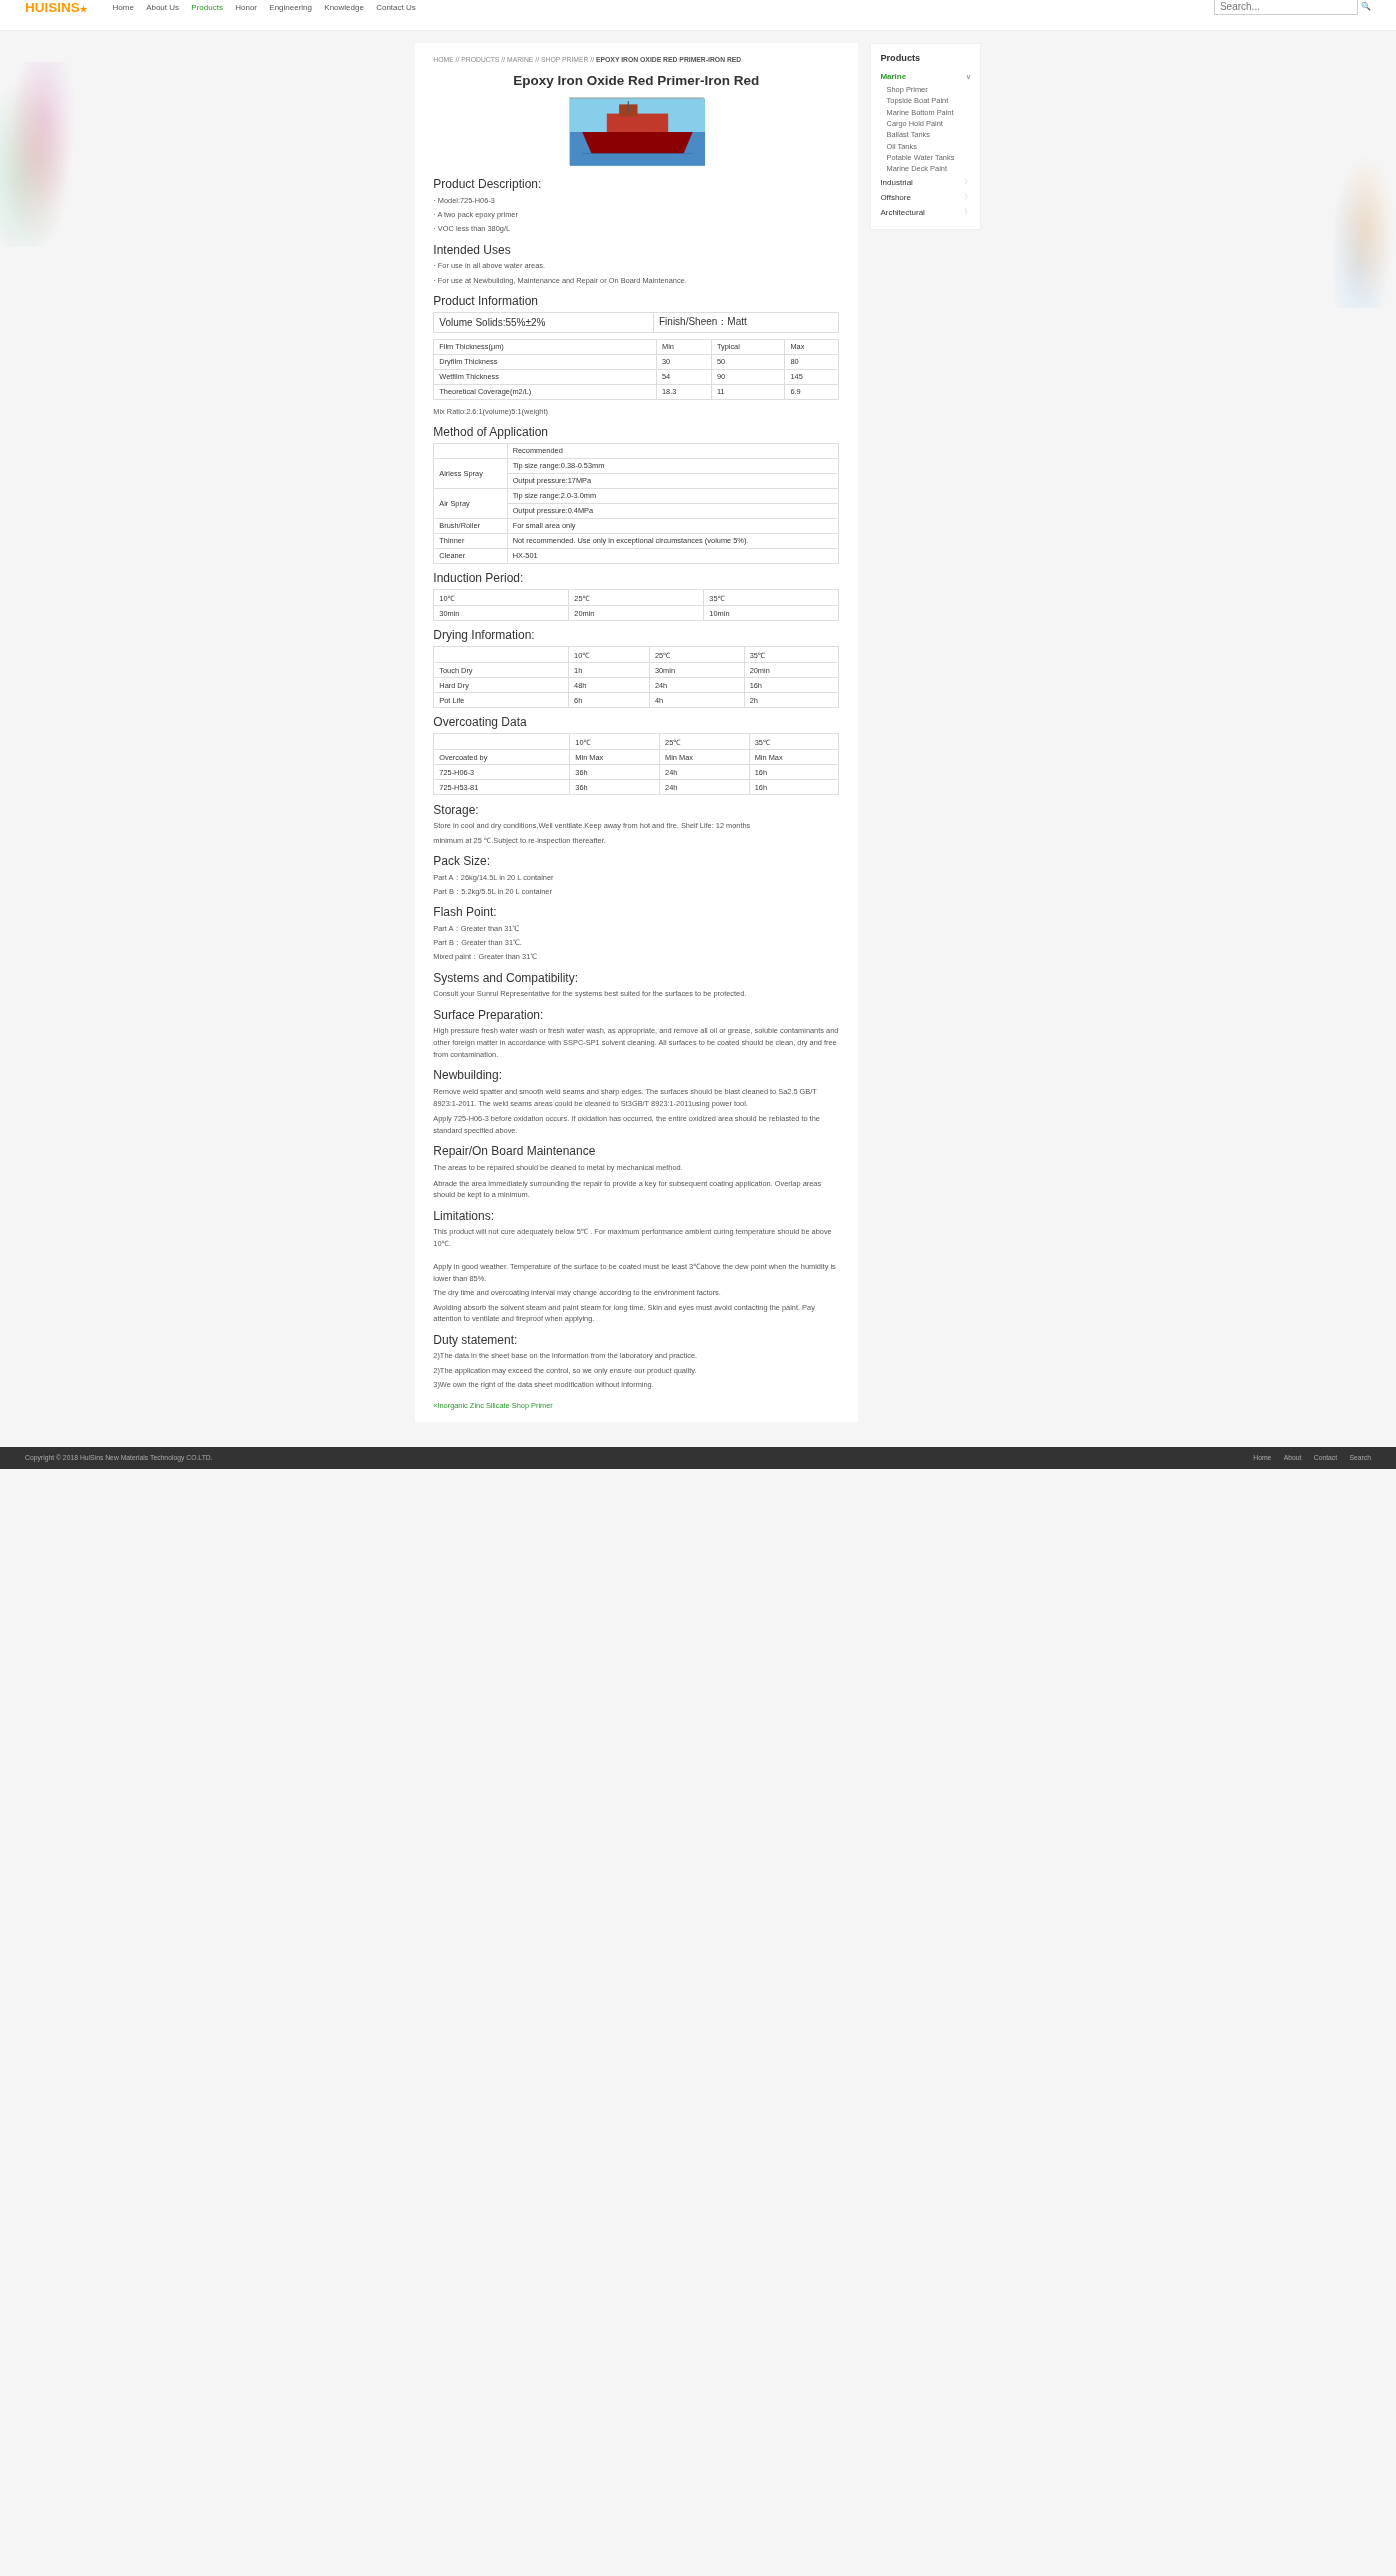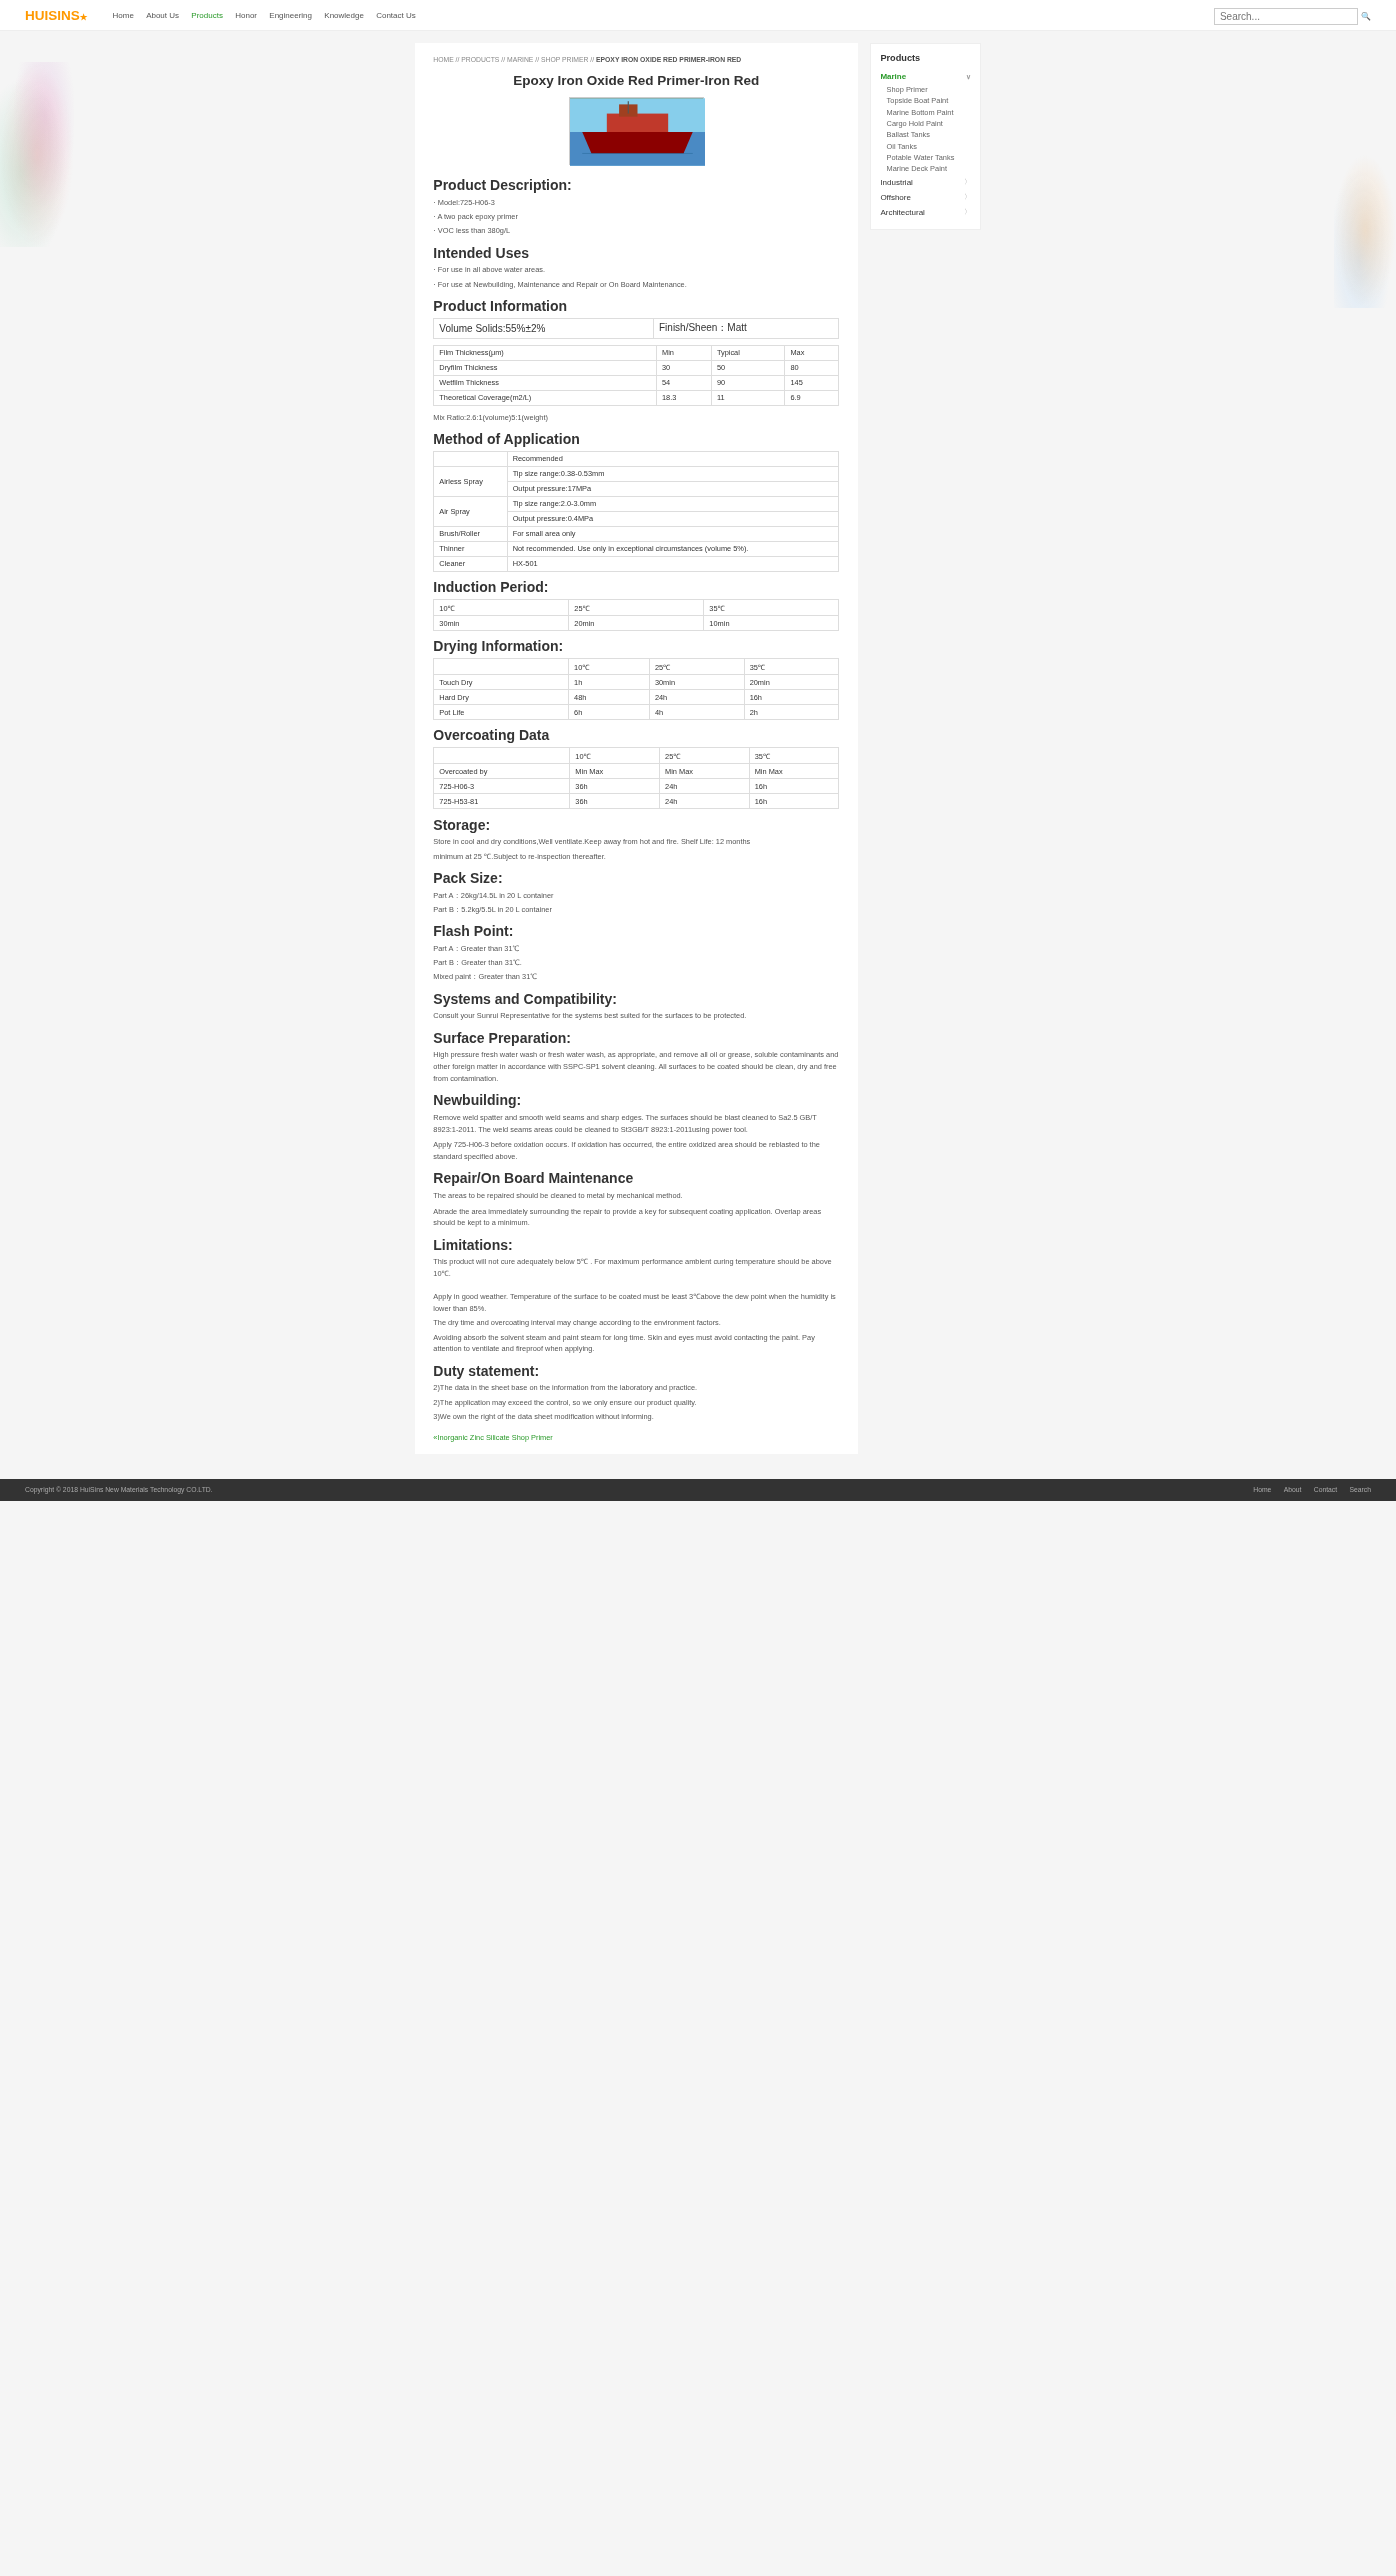--- a/index.html
+++ b/index.html
@@ -1,19 +1,19 @@
 <!DOCTYPE html>
 <html style="font-size:10px"><head>
   <meta charset="utf-8">
   <style>
     * { box-sizing: border-box; margin: 0; padding: 0; }
     body { font-family: Arial, sans-serif; font-size: 8px; color: #333; background: #f5f5f5; }
 
     
-    .header { background: #fff; border-bottom: 0.6px solid #eee; padding: 8px 25px; display: flex; align-items: flex-start; height: 31px; position: relative; z-index: 10; }
+    .header { background: #fff; border-bottom: 0.6px solid #eee; padding: 15px 25px; display: flex; align-items: flex-end; height: 31px; position: relative; z-index: 10; }
     .logo { font-size: 13.5px; font-weight: bold; color: #2a7a2a; margin-right: 25px; }
     .logo span { color: #f90; }
     .nav { display: flex; gap: 12.3px; flex: 1; }
     .nav-item { font-size: 8px; color: #555; cursor: pointer; padding: 3.1px 0; text-decoration: none; }
     .nav-item.active { color: #2a9a2a; }
     .search-bar { display: flex; align-items: center; gap: 3.1px; }
     .search-bar input { border: 0.6px solid #ccc; padding: 1.8px 5px; font-size: 10px; outline: none; }
     .search-icon { cursor: pointer; color: #555; }
 
     
@@ -27,21 +27,21 @@
     
     .splash-left { position: fixed; left: 0; top: 62px; width: 74px; height: 185px; background: radial-gradient(ellipse, rgba(255,150,150,0.3) 0%, transparent 70%), radial-gradient(ellipse at 30% 60%, rgba(100,200,150,0.25) 0%, transparent 60%), radial-gradient(ellipse at 60% 30%, rgba(200,100,200,0.2) 0%, transparent 50%); pointer-events: none; }
     .splash-right { position: fixed; right: 0; top: 154px; width: 62px; height: 154px; background: radial-gradient(ellipse, rgba(255,180,100,0.3) 0%, transparent 70%), radial-gradient(ellipse at 40% 70%, rgba(100,180,255,0.2) 0%, transparent 60%); pointer-events: none; }
 
     
     .main-content { flex: 1; background: #fff; padding: 12.3px 18.5px; min-height: 369px; }
     .product-title { font-size: 13.5px; font-weight: bold; color: #333; text-align: center; margin-bottom: 9.2px; }
     .product-image { display: block; margin: 0 auto 12.3px; max-width: 135px; height: 68px; background: linear-gradient(180deg, #8b6914 0%, #c0392b 40%, #8b0000 70%, #444 100%); border: 0.6px solid #ccc; }
 
     
-    .section-title { font-size: 14px; font-weight: bold; color: #333; margin: 7.4px 0 3.7px; }
+    .section-title { font-size: 12px; font-weight: normal; color: #333; margin: 7.4px 0 3.7px; }
     .section-text { font-size: 7.4px; color: #555; line-height: 1.6; margin-bottom: 2.5px; }
 
     
     .data-table { width: 100%; border-collapse: collapse; font-size: 7.4px; margin-bottom: 6.2px; }
     .data-table td, .data-table th { border: 0.6px solid #ddd; padding: 2.5px 5px; }
 
     
     .sidebar { width: 111px; flex-shrink: 0; }
     .sidebar-box { background: #fff; padding: 9.2px; border: 0.6px solid #eee; }
     .sidebar-title { font-size: 9.2px; font-weight: bold; color: #333; margin-bottom: 6.2px; }

